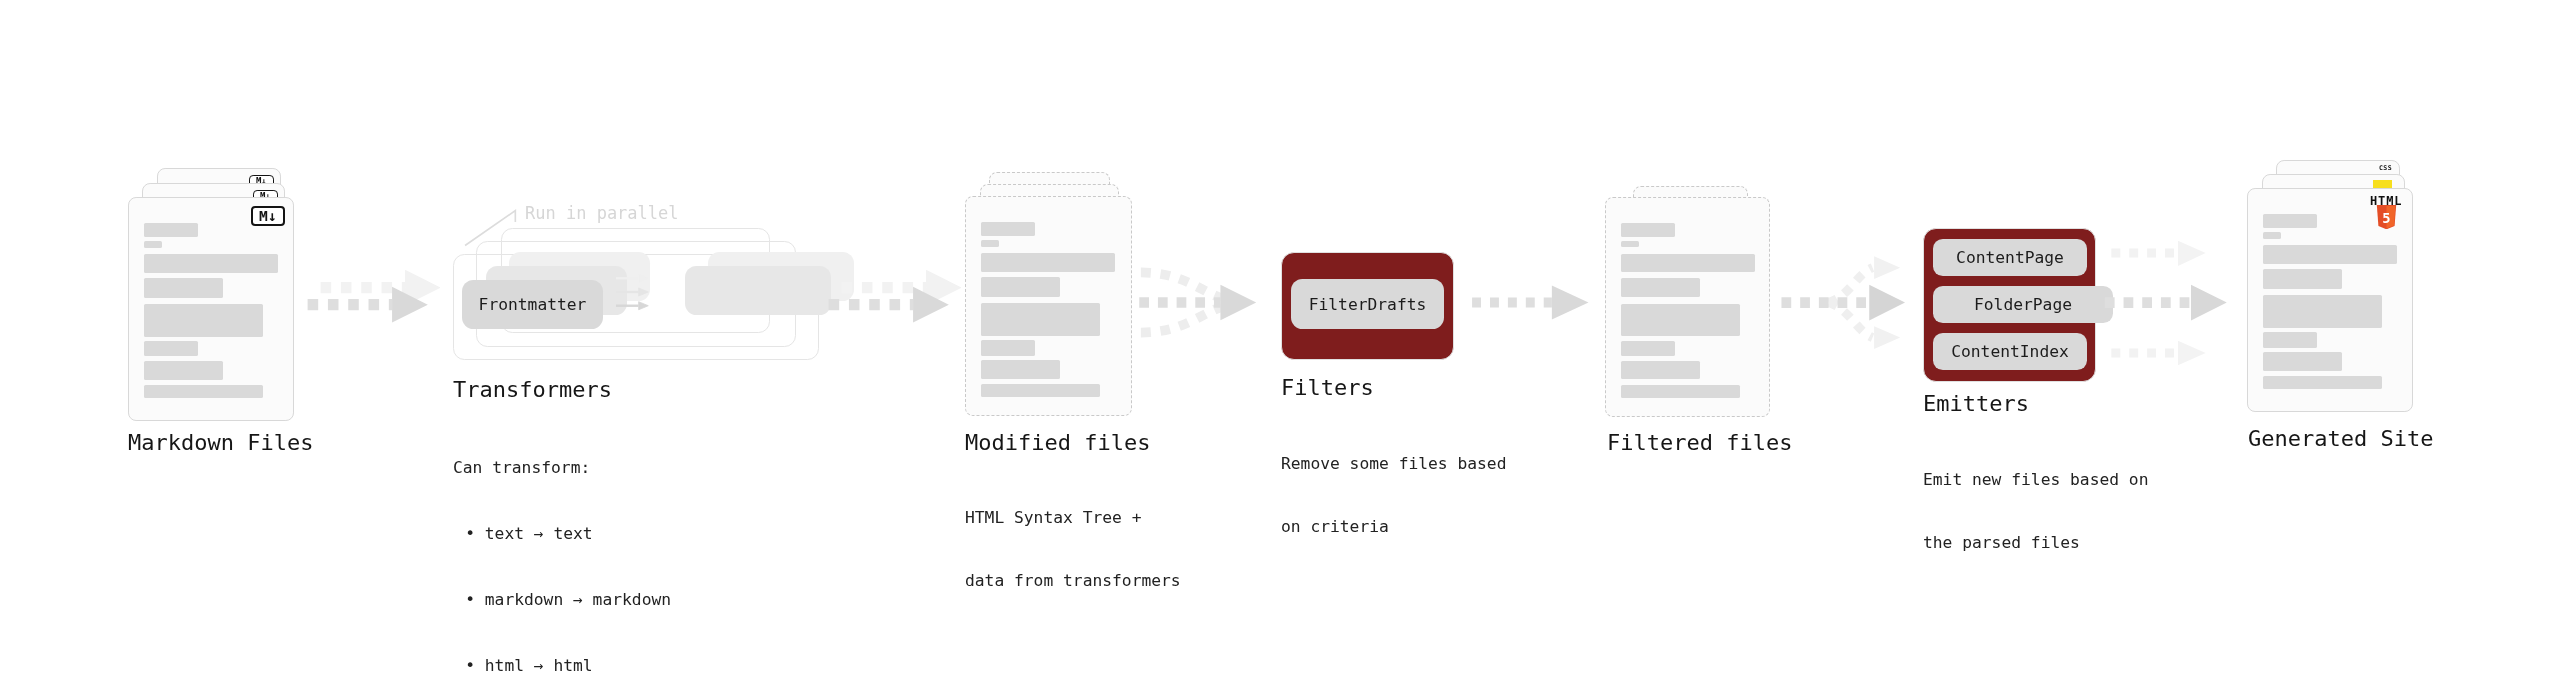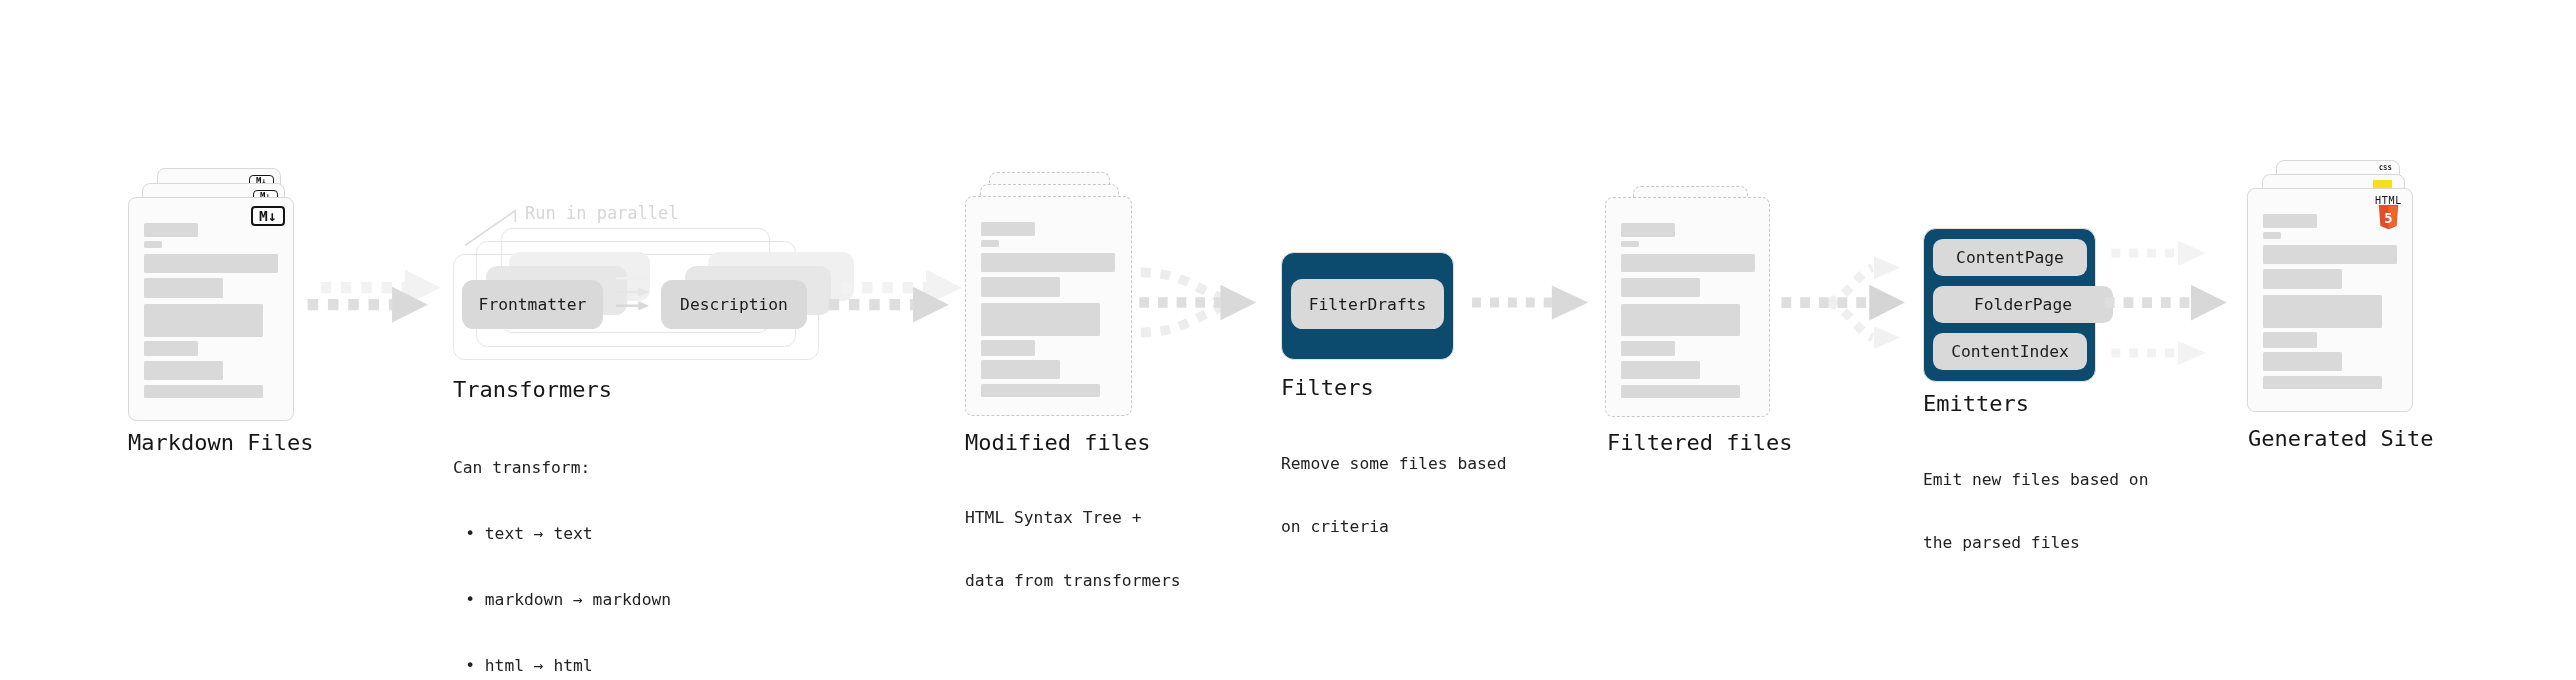--- a/index.html
+++ b/index.html
@@ -31,34 +31,34 @@
   .b3{top:56px;width:134px;height:18.7px}
   .b4{top:80px;width:79px;height:19.5px}
   .b5{top:106px;width:119px;height:32.5px}
   .b6{top:143px;width:54px;height:15.4px}
   .b7{top:163px;width:79px;height:18.7px}
   .b8{top:187px;width:119px;height:13px}
   .pill{position:absolute;background:var(--btn);border-radius:11.4px;display:flex;align-items:center;justify-content:center;font-size:16.3px;color:#1c1c1c;white-space:pre}
   .pill.ghost2{background:var(--btn2)}
   .pill.ghost3{background:var(--btn3)}
   .outline{position:absolute;border:1.6px solid var(--outline);border-radius:11.4px;background:transparent}
-  .panel{position:absolute;background:#0c4a6e;border:1.6px solid #e0e0e0;border-radius:13px}
+  .panel{position:absolute;background:#7f1d1d;border:1.6px solid #e0e0e0;border-radius:13px}
   .title{position:absolute;font-size:22px;color:var(--ink);white-space:pre}
   .note{position:absolute;font-size:16.3px;line-height:21px;color:var(--note);white-space:pre}
   .note div{white-space:pre}
   .annotation{position:absolute;font-size:17px;color:var(--annot);white-space:pre}
   .md-badge{position:absolute;border:2.4px solid #141414;border-radius:4.1px;background:#ffffff;color:#141414;font-weight:bold;display:flex;align-items:center;justify-content:center;line-height:1}
   .md-badge.main{width:34px;height:20.3px;font-size:14.6px;right:8.1px;top:8.1px}
   .md-badge.mini{width:24.4px;height:13px;font-size:9px;border-width:1.6px;right:6.5px;top:5.7px}
   .css-badge{position:absolute;right:6.5px;top:4.1px;display:flex;flex-direction:column;align-items:center;gap:13px}
   .css-badge .t{font-size:6.5px;font-weight:bold;color:#111;line-height:6.5px;letter-spacing:0.4px}
   .css-bar{width:14px;height:4.1px;background:#2965f1}
   .js-badge{position:absolute;right:11.4px;top:4.9px;width:19.5px;height:9px;background:#f7df1e}
   .html-badge{position:absolute;right:9.8px;top:7.3px;display:flex;flex-direction:column;align-items:center}
-  .html-badge .t{font-size:10px;font-weight:normal;letter-spacing:0.8px;color:#111;line-height:8.1px}
+  .html-badge .t{font-size:12px;font-weight:bold;letter-spacing:0.8px;color:#111;line-height:8.1px}
 </style>
 </head>
 <body>
 
 <div class="canvas">
 
   <div class="abs" style="left:128px;top:160px;width:172px;height:268px">
     <div class="card" style="left:29px;top:8.1px;width:124px;height:46px">
       <div class="md-badge mini">M↓</div>
     </div>
@@ -96,21 +96,20 @@
     <div class="outline" style="left:48px;top:27px;width:269px;height:105px"></div>
     <div class="outline" style="left:23px;top:40px;width:320px;height:106px"></div>
     <div class="outline" style="left:0px;top:53px;width:366px;height:106px"></div>
 
     <div class="pill ghost3" style="left:56px;top:51px;width:141px;height:49px"></div>
     <div class="pill ghost2" style="left:32.5px;top:65px;width:141px;height:49px"></div>
     <div class="pill" style="left:9px;top:79px;width:141px;height:49px">Frontmatter</div>
 
     <div class="pill ghost3" style="left:255px;top:51px;width:146px;height:49px"></div>
     <div class="pill ghost2" style="left:232px;top:65px;width:146px;height:49px"></div>
-    <div class="pill" style="left:208px;top:79px;width:146px;height:49px">Description</div>
 
     <svg class="abs" style="left:161px;top:70px" width="46" height="42" viewBox="0 0 56 52">
       <g stroke="#efefef" fill="#efefef">
           <line x1="2" y1="9" x2="30" y2="9" stroke-width="3"></line>
           <polygon points="30,4 42,9 30,14"></polygon>
         </g>
       <g stroke="#e5e5e5" fill="#e5e5e5">
           <line x1="2" y1="26" x2="30" y2="26" stroke-width="3"></line>
           <polygon points="30,21 42,26 30,31"></polygon>
         </g>

